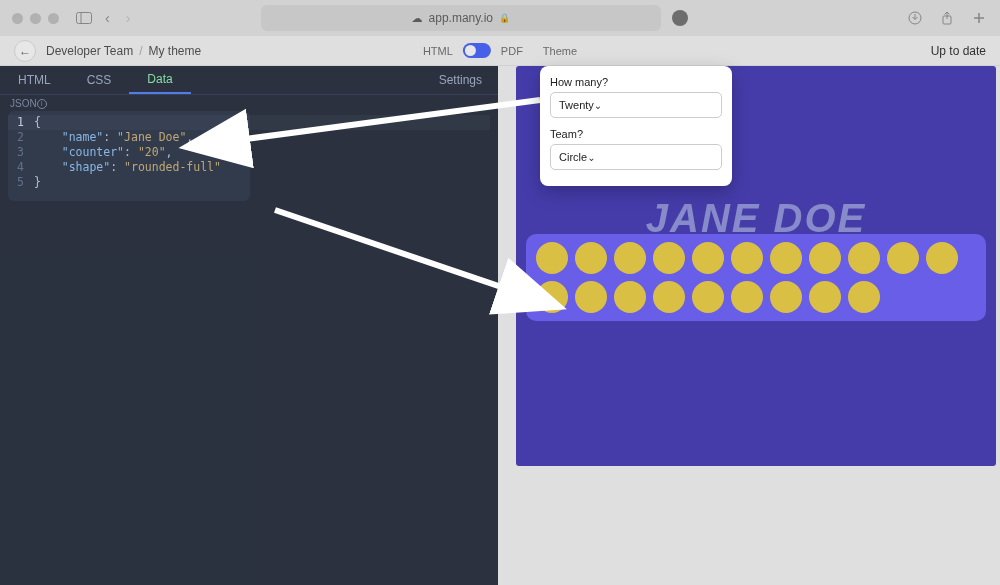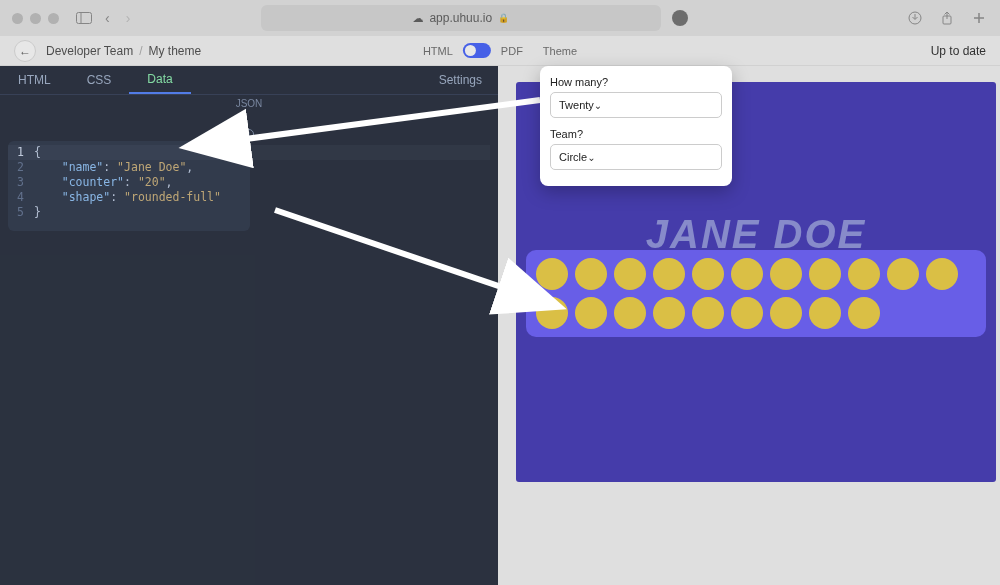--- a/index.html
+++ b/index.html
@@ -81,21 +81,21 @@
     position:relative;
   }
   .tabs {
     display:flex; height:29px; border-bottom:1px solid #2a3550;
     font-size:12px;
   }
   .tab { padding: 0 18px; display:flex; align-items:center; color:#9fb0cc;}
   .tab.active { color:#86efac; border-bottom:2px solid #4a7dff;}
   .settings-link { margin-left:auto; padding:0 16px; display:flex; align-items:center; color:#9fb0cc;}
   .json-label {
-    font-size:10px; color:#7a8aa8; padding:3px 10px 0; display:flex; align-items:center; gap:20px;flex-direction:column;
+    font-size:10px; color:#7a8aa8; padding:3px 10px 0; display:flex; align-items:center; gap:0;
   }
   .json-label .info {
     width:10px; height:10px; border:1px solid #7a8aa8; border-radius:50%;
     display:inline-flex; align-items:center; justify-content:center; font-size:7px;
   }
   .editor {
     position:relative;
     margin: 2px 8px 0 8px;
   }
   .code-highlight {
@@ -119,21 +119,21 @@
   .code-text { white-space:pre; color:#c9d4e8;}
   .active-line { background: rgba(255,255,255,0.04);}
   .tok-key { color:#8fc7ff;}
   .tok-str { color:#d8b36a;}
   .tok-punc { color:#c9d4e8;}
   
   .right {
     flex:1; background:#f6f6f6; position:relative; overflow:hidden;
   }
   .canvas {
-    position:absolute; left:18px; top:16px; right:4px; height: 400px;
+    position:absolute; left:18px; top:0; right:4px; height: 400px;
     background:#3a2fb5;
     border-radius:3px;
   }
   .hero {
     position:absolute; left:0; right:0; top:130px;
     text-align:center;
     font-family: Impact, "Arial Black", sans-serif;
     font-size: 40px;
     font-style: italic;
     letter-spacing: 2px;
@@ -188,21 +188,21 @@
   <div class="tb-icon">
     <svg width="16" height="12" viewBox="0 0 16 12">
         <rect x="0.5" y="0.5" width="15" height="11" rx="2" fill="none" stroke="#888"></rect>
         <line x1="5" y1="0.5" x2="5" y2="11.5" stroke="#888"></line>
       </svg>
   </div>
   <span class="chev">‹</span>
   <span class="chev disabled">›</span>
   <div class="addr">
     <span class="globe">☁︎</span>
-    <span>app.uhuu.io</span>
+    <span>app.many.io</span>
     <span style="font-size:9px;">🔒</span>
     <span style="position:absolute; right:312px; width:16px; height:16px; background:#6b6b6b; border-radius:50%;"></span>
   </div>
   <div class="right-icons">
     <div class="tb-icon">
       <svg width="14" height="14" viewBox="0 0 14 14">
           <circle cx="7" cy="7" r="6" fill="none" stroke="#888"></circle>
           <path d="M7 3 v5 M4.5 6 L7 8.5 L9.5 6" fill="none" stroke="#888"></path>
         </svg>
     </div>

